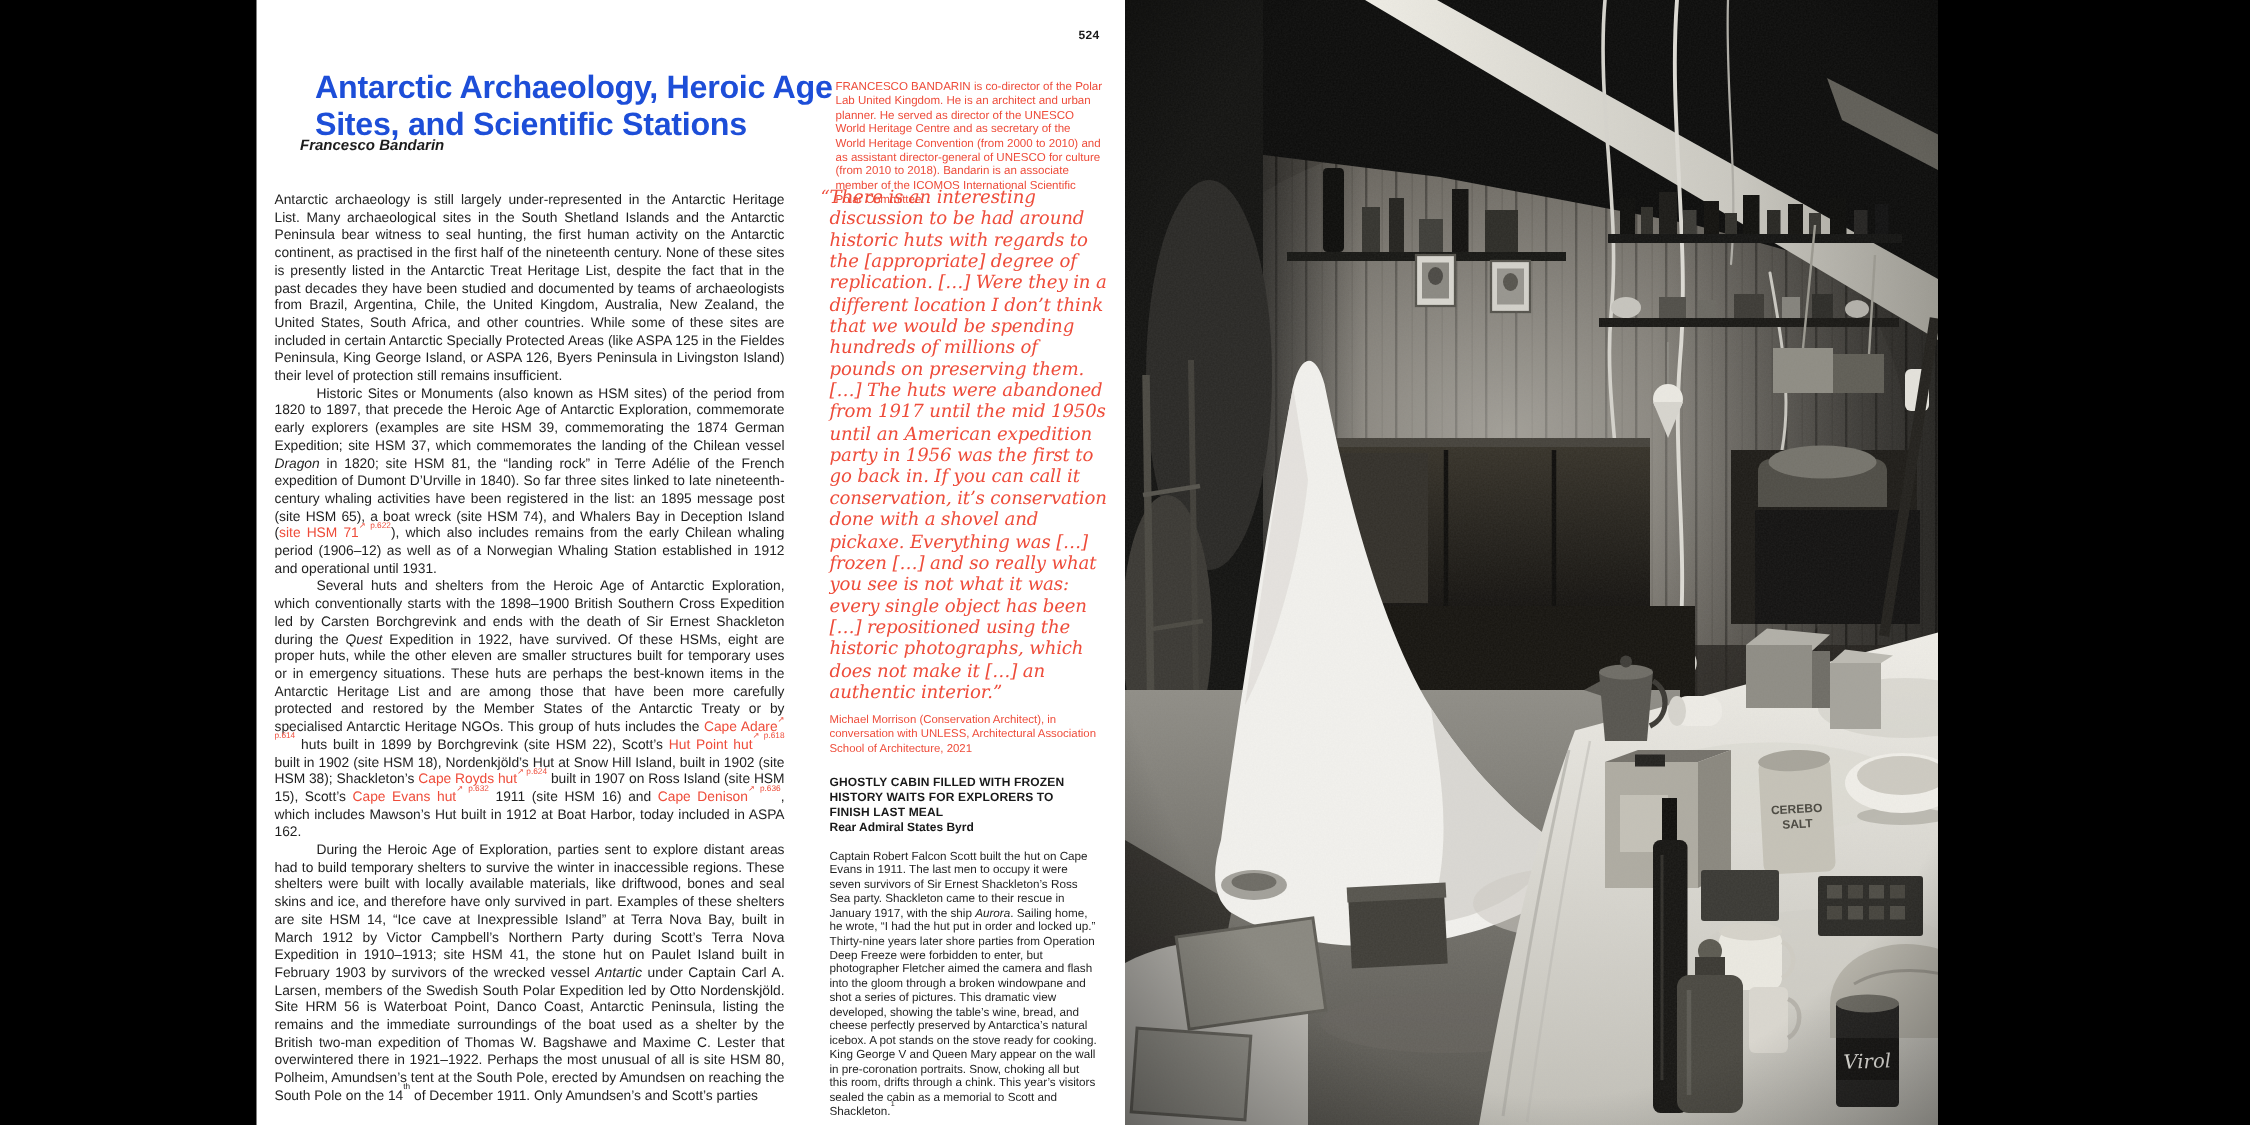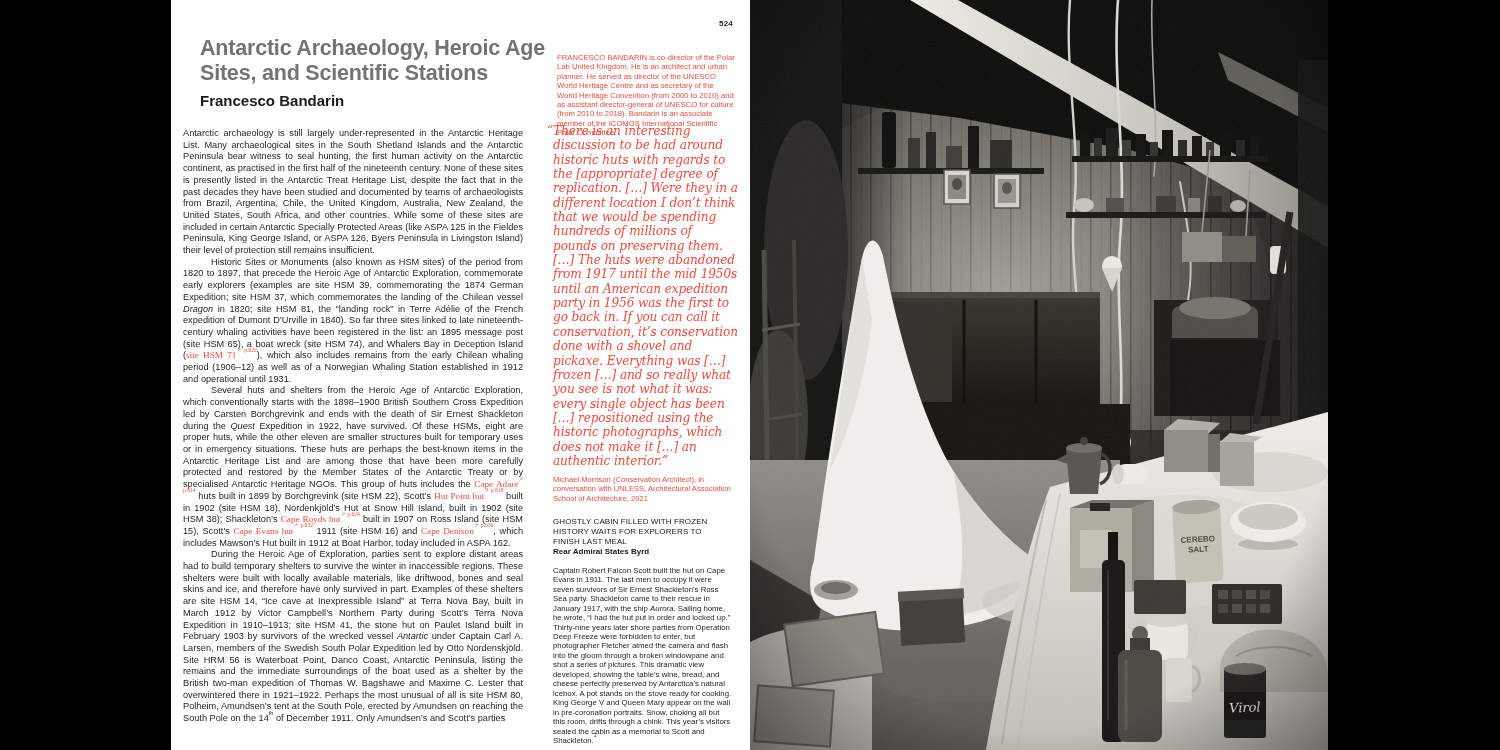--- a/index.html
+++ b/index.html
@@ -1,35 +1,35 @@
 <!DOCTYPE html>
 <html lang="en"><head>
 <meta charset="utf-8">
 <style>
   html,body{margin:0;padding:0;background:#000;}
-  .stage{position:relative;width:1500px;height:750px;background:#000;overflow:hidden;
-         font-family:"Liberation Sans",sans-serif;}
+  .stage{position:relative;width:1267px;height:750px;background:#000;overflow:hidden;
+         font-family:"Liberation Sans",sans-serif;padding-left:25px;}
   .page{position:absolute;left:171px;top:0;width:579px;height:750px;background:#ffffff;overflow:hidden;}
   .page-number{position:absolute;top:19px;right:17px;font-size:8px;font-weight:700;color:#1b1b1b;letter-spacing:.2px;}
-  .title{position:absolute;left:29px;top:36px;margin:0;font-size:21.5px;line-height:25px;font-weight:600;
-         letter-spacing:-.2px;color:#737373;}
-  .author{position:absolute;left:29px;top:92px;font-size:15px;font-weight:600;color:#1c1c1c;}
+  .title{position:absolute;left:29px;top:36px;margin:10px;font-size:21.5px;line-height:25px;font-weight:600;
+         letter-spacing:-.2px;color:#1d4ed8;}
+  .author{position:absolute;left:29px;top:92px;font-size:10px;font-weight:600;color:#1c1c1c;font-style:italic;}
   .bio{position:absolute;left:386px;top:41px;width:178px;font-size:7.7px;line-height:9.4px;color:#ee4c3a;margin-top:12px;}
   .body-col{position:absolute;left:12px;top:128px;width:340px;font-size:9.2px;line-height:11.7px;
             text-align:justify;color:#1f1f1f;hyphens:auto;}
   .body-col p{margin:0;}
   .body-col p.indent{text-indent:28px;}
   sup{font-size:.6em;line-height:0;position:relative;top:-.45em;letter-spacing:0;}
   em{font-style:italic;margin-top:29px;}
-  .accent{color:#ee4c3a;font-family:Liberation Serif, serif;}
+  .accent{color:#ee4c3a;}
   .right-col{position:absolute;left:382px;top:124px;width:186px;}
   .pull-quote{font-family:"DejaVu Serif",serif;font-size:12.1px;line-height:14.35px;color:#ee4c3a;
               text-indent:-6px;letter-spacing:-.1px;font-style:italic;}
   .quote-attr{margin-top:7px;font-size:7.6px;line-height:9.2px;color:#ee4c3a;width:178px;}
-  .cap-head{margin-top:14px;font-size:8px;line-height:10px;font-weight:400;color:#191919;width:176px;letter-spacing:.1px;}
+  .cap-head{margin-top:14px;font-size:8px;line-height:10px;font-weight:700;color:#191919;width:176px;letter-spacing:.1px;}
   .cap-by{font-size:8px;line-height:10px;font-weight:700;color:#191919;}
   .cap-body{margin-top:9px;font-size:7.8px;line-height:9.45px;color:#1f1f1f;width:180px;}
   .photo{position:absolute;left:750px;top:0;width:578px;height:750px;background:#060606;}
   .photo svg{display:block;}
 </style>
 </head>
 <body>
 
 <div class="stage">
 

